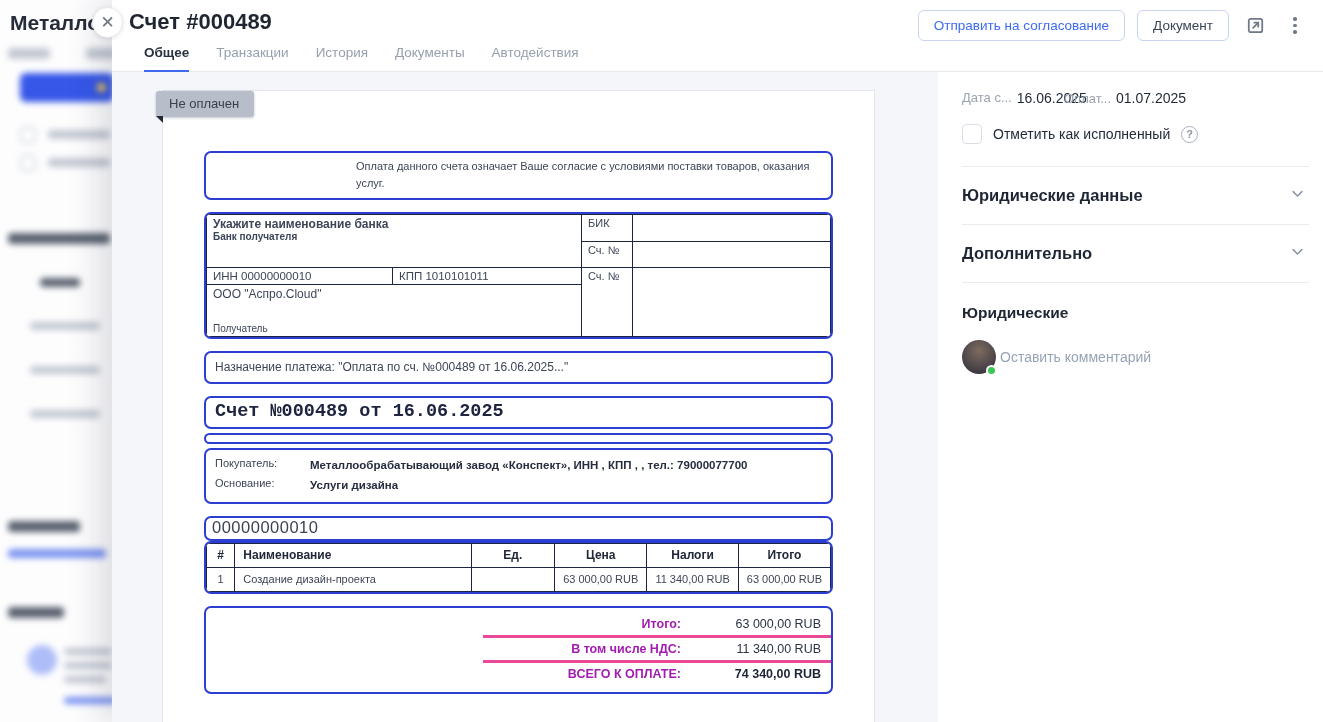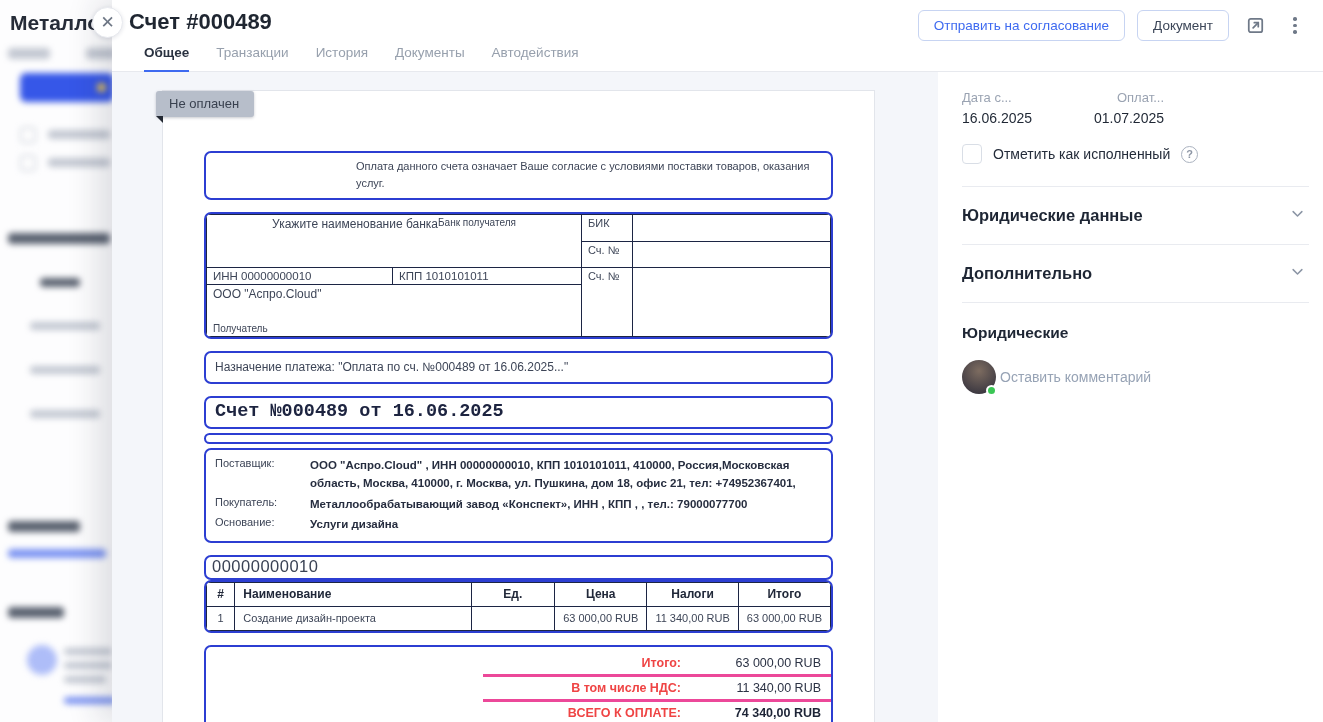--- a/index.html
+++ b/index.html
@@ -51,21 +51,21 @@
             padding:5px 15px 6px 13px; border-radius:3px; box-shadow:0 1px 3px rgba(30,40,60,.25); z-index:3; }
   .ribbon::after { content:""; position:absolute; left:0; bottom:-6px; width:0; height:0;
                    border-top:7px solid #232933; border-left:7px solid transparent; }
 
   .blk { border:2px solid #2c3ed2; border-radius:7px; background:#fff; margin-bottom:12px; overflow:hidden; }
   .blk-disclaimer { padding:5px 10px 6px 150px; font-size:11px; line-height:1.55; color:#3d4557; }
 
   .bank-grid { display:grid; grid-template-columns:185px 189px 51px 1fr; grid-template-rows:26px 26px 17px 52px;
                border:1.5px solid #1c2544; margin:0; font-size:12px; color:#3d4557; }
   .bank-grid > div { padding:2px 6px; }
-  .cell-bankname { grid-column:1/3; grid-row:1/3; display:flex; flex-direction:row; justify-content:center; padding-bottom:3px; }
+  .cell-bankname { grid-column:1/3; grid-row:1/3; display:flex; flex-direction:column; justify-content:flex-start; padding-bottom:3px;font-weight:bold; }
   .cell-bankname .small { font-size:10px; }
   .cell-bik-l  { grid-column:3; grid-row:1; border-left:1.5px solid #1c2544; font-size:11px; }
   .cell-bik-v  { grid-column:4; grid-row:1; border-left:1.5px solid #1c2544; }
   .cell-acc1-l { grid-column:3; grid-row:2; border-left:1.5px solid #1c2544; border-top:1.5px solid #1c2544; font-size:11px; }
   .cell-acc1-v { grid-column:4; grid-row:2; border-left:1.5px solid #1c2544; border-top:1.5px solid #1c2544; }
   .cell-inn { grid-column:1; grid-row:3; border-top:1.5px solid #1c2544; font-size:11.5px; }
   .cell-kpp { grid-column:2; grid-row:3; border-left:1.5px solid #1c2544; border-top:1.5px solid #1c2544; font-size:11.5px; }
   .cell-acc2-l { grid-column:3; grid-row:3/5; border-left:1.5px solid #1c2544; border-top:1.5px solid #1c2544; font-size:11px; }
   .cell-acc2-v { grid-column:4; grid-row:3/5; border-left:1.5px solid #1c2544; border-top:1.5px solid #1c2544; }
   .cell-recipient { grid-column:1/3; grid-row:4; border-top:1.5px solid #1c2544; display:flex; flex-direction:column; justify-content:space-between; padding-bottom:3px; }
@@ -88,28 +88,28 @@
   .items-table th.left { text-align:left; }
   .items-table td { font-size:11px; color:#3d4557; }
   .items-table td.center { text-align:center; }
   .items-table td.money { text-align:right; white-space:nowrap; }
   .col-num{width:29px;} .col-name{width:254px;} .col-unit{width:90px;} .col-price{width:83px;} .col-tax{width:77px;}
 
   .blk-totals { padding:5px 0 7px; }
   .trow { width:348px; margin-left:auto; display:flex; justify-content:flex-end; align-items:baseline;
           padding:4px 10px 4px 0; }
   .trow + .trow { border-top:3px solid #ec4899; }
-  .t-label { font-size:12.5px; font-weight:700; color:#ef4444; }
+  .t-label { font-size:12.5px; font-weight:700; color:#a21caf; }
   .t-value { width:140px; text-align:right; font-size:12.5px; color:#2c3345; }
   .trow.grand .t-value { font-weight:800; color:#1d2436; }
 
   
   .side { flex:1; background:#fff; padding:18px 10px 0 24px; position:relative; overflow:hidden; }
   .info-row { display:flex; margin-bottom:18px; }
-  .field { display:flex; flex-direction:column; gap:5px; }
+  .field { display:flex; flex-direction:row; gap:5px; }
   .f1 { width:102px; } .f2 { width:100px;align-items:flex-end; }
   .f3 { flex:1; flex-direction:row; gap:8px; align-items:flex-start; display:flex; overflow:hidden; }
   .f-label { font-size:13px; color:#9aa3b2; white-space:nowrap; }
   .f-value { font-size:14px; color:#1f2734; white-space:nowrap; }
   .avatar { width:32px; height:32px; border-radius:50%; flex:0 0 32px;
             background:radial-gradient(circle at 35% 30%, #8d9ca6, #46505b 75%); }
   .f3 .stack { display:flex; flex-direction:column; gap:5px; overflow:hidden; }
 
   .mark-row { display:flex; align-items:center; gap:11px; margin:2px 0 22px; }
   .checkbox { width:20px; height:20px; border:1px solid #d9dee6; border-radius:4px; background:#fff; cursor:pointer; }
@@ -221,24 +221,20 @@
             </div>
           </div>
         </div>
 
         <div class="blk blk-purpose">Назначение платежа: "Оплата по сч. №000489 от 16.06.2025..."</div>
 
         <div class="blk blk-title" style="margin-bottom:4px;font-family:Liberation Mono, monospace;">Счет №000489 от 16.06.2025</div>
         <div class="blk blk-thin" style="margin-bottom:4px;"></div>
 
         <div class="blk blk-parties">
-          <div class="party-row">
-            <div class="party-label">Поставщик:</div>
-            <div class="party-value">ООО "Аспро.Cloud" , ИНН 00000000010, КПП 1010101011, 410000, Россия,Московская область, Москва, 410000, г. Москва, ул. Пушкина, дом 18, офис 21, тел: +74952367401,</div>
-          </div>
           <div class="party-row">
             <div class="party-label">Покупатель:</div>
             <div class="party-value">Металлообрабатывающий завод «Конспект», ИНН , КПП , , тел.: 79000077700</div>
           </div>
           <div class="party-row" style="margin-bottom:0;">
             <div class="party-label">Основание:</div>
             <div class="party-value">Услуги дизайна</div>
           </div>
         </div>
 

